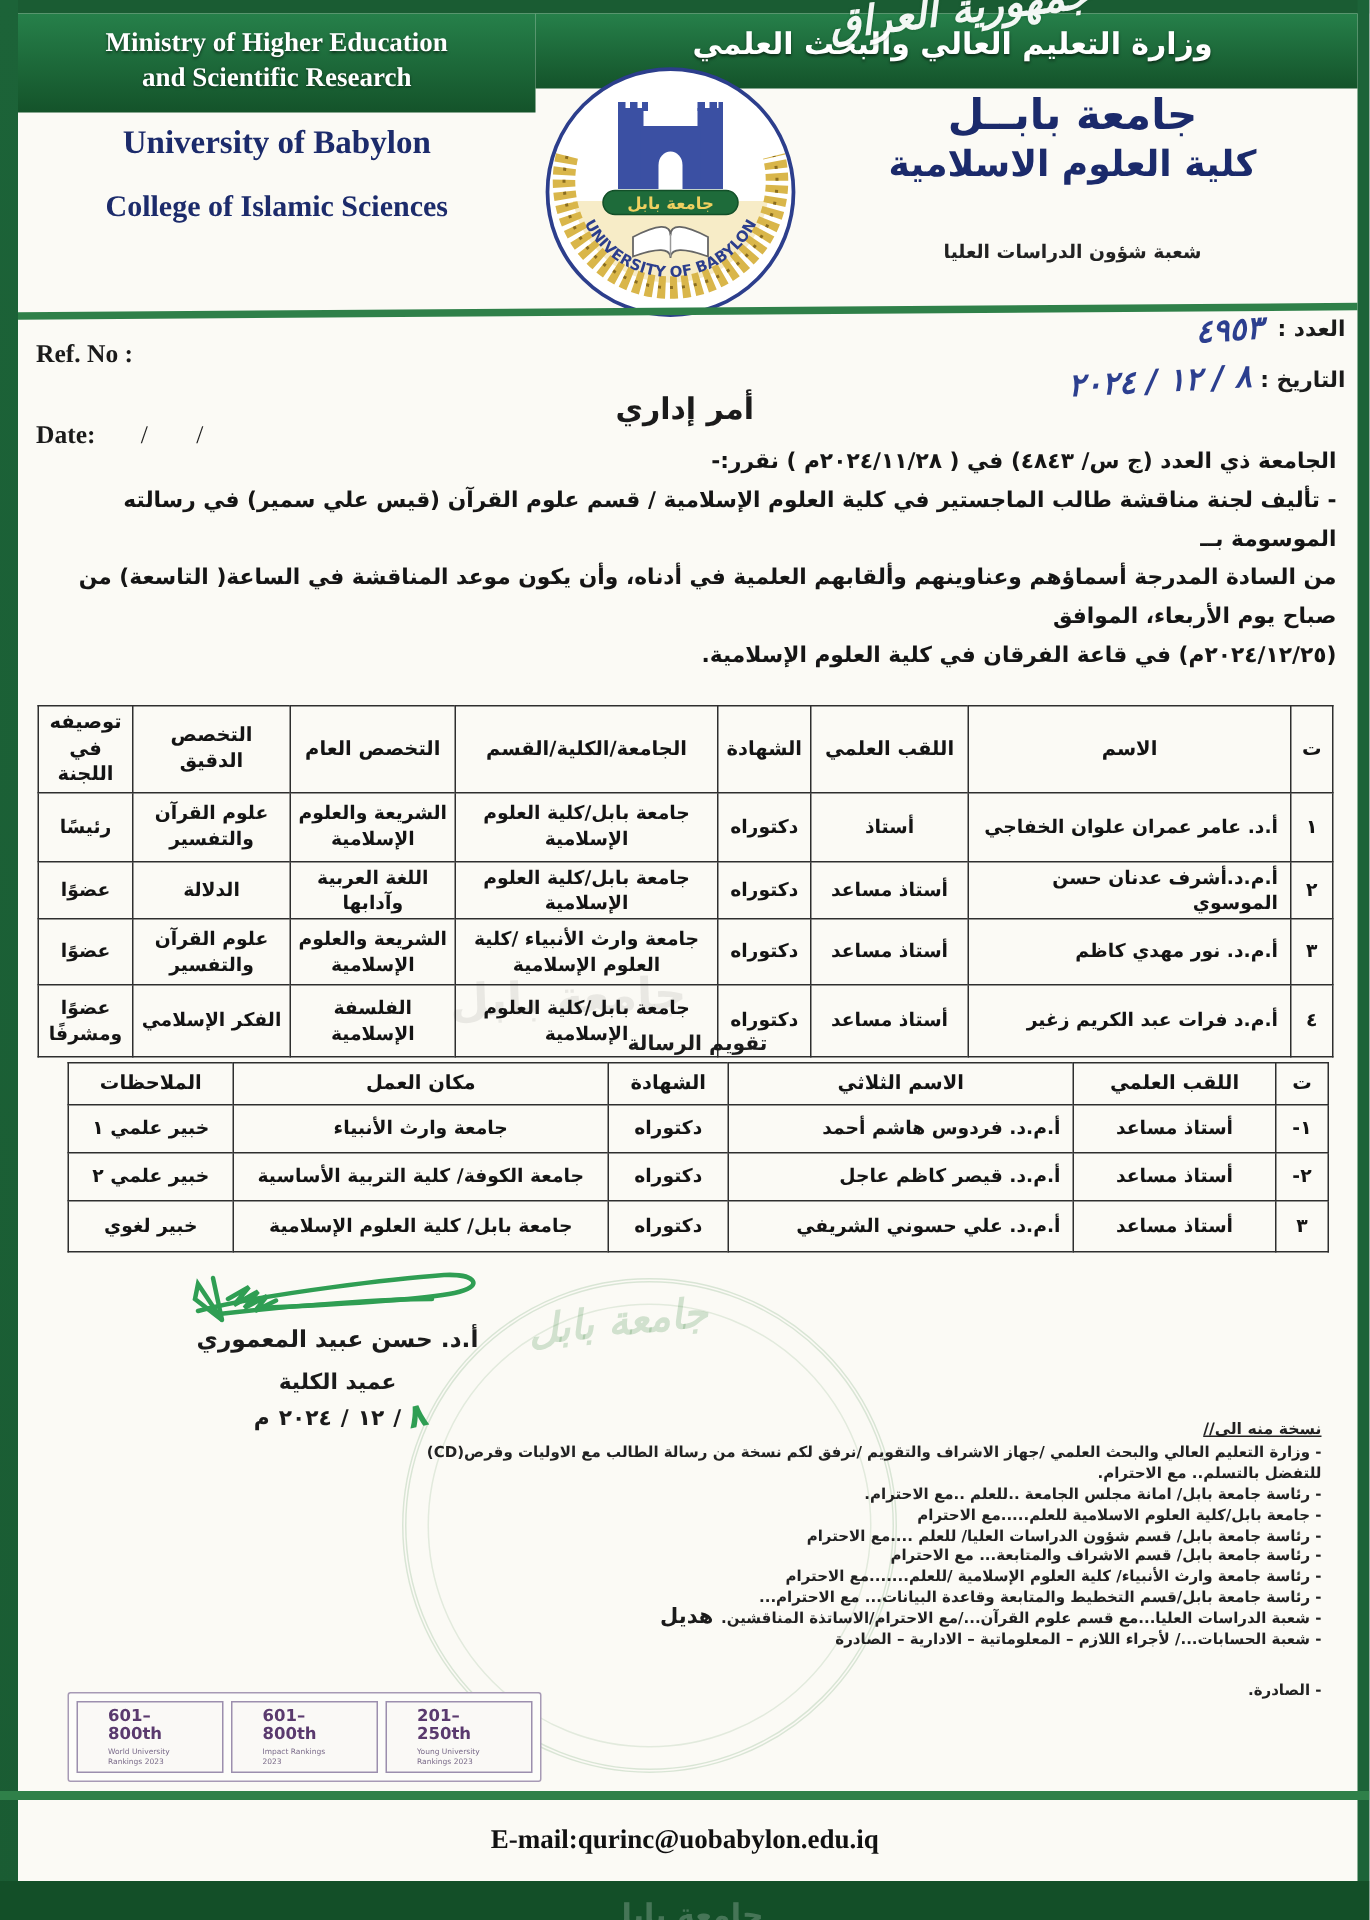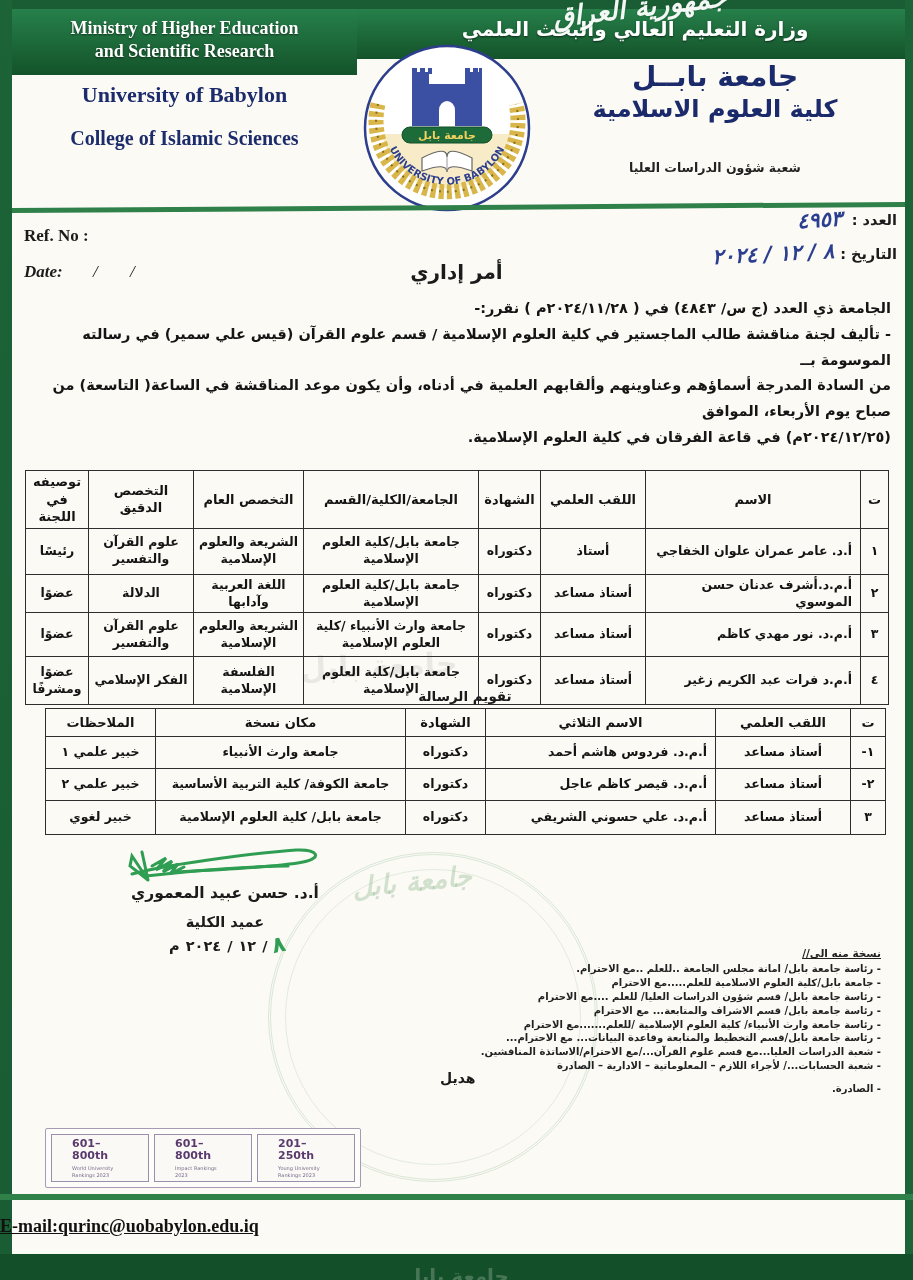--- a/index.html
+++ b/index.html
@@ -31,21 +31,21 @@
   .univ-ar{position:absolute;left:545px;top:60px;width:340px;text-align:center;color:#1b2a6b;direction:rtl;}
   .univ-ar .l1{font-size:28px;font-weight:900;}
   .univ-ar .l2{font-size:24px;font-weight:800;margin-top:2px;}
   .section-ar{position:absolute;left:545px;top:160px;width:340px;text-align:center;direction:rtl;
         font-size:12.5px;font-weight:700;color:#222;}
   .logo{position:absolute;left:362px;top:42px;width:170px;height:172px;}
   .green-rule{position:absolute;left:12px;right:8px;top:205px;height:5px;background:#2f8049;transform:rotate(-.4deg);}
   .green-rule2{position:absolute;left:0;right:0;top:1194px;height:6px;background:#2f8049;}
   
   .ref-no{position:absolute;left:24px;top:226px;font-family:"Liberation Serif",serif;font-weight:700;font-size:17px;}
-  .ref-date{position:absolute;left:24px;top:262px;font-family:"Liberation Serif",serif;font-weight:700;font-size:17px;font-style:italic;}
+  .ref-date{position:absolute;left:24px;top:280px;font-family:"Liberation Serif",serif;font-weight:700;font-size:17px;}
   .ref-date .slashes{font-weight:400;margin-left:26px;letter-spacing:14px;}
   .num-row{position:absolute;right:16px;top:208px;display:flex;direction:rtl;align-items:center;gap:10px;}
   .date-row{position:absolute;right:16px;top:242px;display:flex;direction:rtl;align-items:center;gap:6px;}
   .ar-label{font-size:14.5px;font-weight:800;direction:rtl;}
   .handw{color:#2c3f8f;font-size:21px;font-weight:600;font-style:italic;}
   .num-row .handw{transform:rotate(-4deg);letter-spacing:3px;}
   .date-parts{display:flex;direction:rtl;gap:7px;transform:rotate(-3deg);}
   .date-parts span{unicode-bidi:isolate;}
   
   .order-title{position:absolute;left:0;right:0;top:260px;text-align:center;direction:rtl;
@@ -72,31 +72,31 @@
   .sig-role{position:absolute;left:90px;top:914px;width:270px;text-align:center;direction:rtl;
         font-size:14.5px;font-weight:900;}
   .sig-date{position:absolute;left:128px;top:938px;width:200px;display:flex;direction:rtl;justify-content:center;
         gap:6px;font-size:14.5px;font-weight:800;}
   .sig-date span{unicode-bidi:isolate;}
   .sig-day{color:#2f9e53;font-size:22px;font-weight:700;transform:rotate(-12deg) translateY(-6px);}
   
   .copies{position:absolute;right:32px;top:946px;width:625px;direction:rtl;text-align:right;
         font-size:10px;font-weight:600;line-height:1.38;color:#222;}
   .copies .heading{text-decoration:underline;font-weight:800;font-size:10.5px;margin-bottom:2px;}
-  .copies .last{margin-top:9px;}
+  .copies .last{margin-top:21px;}
   .clerk{position:absolute;left:440px;top:1070px;direction:rtl;font-size:14px;font-weight:700;text-align:right;}
   
   .badges{position:absolute;left:45px;top:1128px;display:flex;gap:5px;border:1px solid #a79ab5;
         background:#fdfdfa;padding:5px;border-radius:2px;}
   .badge{border:1px solid #9c8fae;width:56px;padding:3px 20px;background:#faf9f6;}
   .badge .rank{color:#5a3a6e;font-weight:800;font-size:11px;line-height:1.1;}
   .badge .cap{color:#7a6b8a;font-size:5px;margin-top:3px;line-height:1.3;}
   
-  .email{position:absolute;left:0;right:0;top:1216px;text-align:left;
-        font-family:"Liberation Serif",serif;font-size:18px;font-weight:700;color:#111;text-decoration:underline;}
+  .email{position:absolute;left:0;right:0;top:1216px;text-align:center;
+        font-family:"Liberation Serif",serif;font-size:18px;font-weight:700;color:#111;}
   .wm-circle{position:absolute;left:268px;top:852px;width:324px;height:324px;border-radius:50%;
         border:3px double rgba(46,125,50,.16);}
   .wm-circle .inner{position:absolute;left:14px;top:14px;right:14px;bottom:14px;border-radius:50%;
         border:1px solid rgba(46,125,50,.12);}
   .wm-script{position:absolute;left:352px;top:866px;direction:rtl;color:rgba(46,125,50,.20);
         font-size:27px;font-weight:700;font-style:italic;transform:rotate(-6deg);}
   .ghost-mid{position:absolute;left:300px;top:648px;direction:rtl;color:rgba(60,60,60,.09);
         font-size:30px;font-weight:800;transform:rotate(-2deg);}
 </style>
 </head>
@@ -266,21 +266,21 @@
       <col style="width:80px">
         <col style="width:250px">
         <col style="width:110px">
     </colgroup>
     <tbody>
         <tr style="height:28px">
       <th>ت</th>
       <th>اللقب العلمي</th>
       <th>الاسم الثلاثي</th>
       <th>الشهادة</th>
-      <th>مكان نسخة</th>
+      <th>مكان العمل</th>
       <th>الملاحظات</th>
     </tr>
     <tr style="height:32px">
       <td>١-</td>
       <td>أستاذ مساعد</td>
       <td class="cell-name">أ.م.د. فردوس هاشم أحمد</td>
       <td>دكتوراه</td>
       <td>جامعة وارث الأنبياء</td>
       <td>خبير علمي ١</td>
     </tr>
@@ -320,20 +320,21 @@
     <span class="sig-day">٨</span>
     <span>/</span>
     <span>١٢</span>
     <span>/</span>
     <span>٢٠٢٤</span>
     <span>م</span>
   </div>
 
   <div class="copies">
     <div class="heading">نسخة منه الى//</div>
+    <div>- وزارة التعليم العالي والبحث العلمي /جهاز الاشراف والتقويم /نرفق لكم نسخة من رسالة الطالب مع الاوليات وقرص(CD) للتفضل بالتسلم.. مع الاحترام.</div>
     <div>- رئاسة جامعة بابل/ امانة مجلس الجامعة ..للعلم ..مع الاحترام.</div>
     <div>- جامعة بابل/كلية العلوم الاسلامية للعلم.....مع الاحترام</div>
     <div>- رئاسة جامعة بابل/ قسم شؤون الدراسات العليا/ للعلم ....مع الاحترام</div>
     <div>- رئاسة جامعة بابل/ قسم الاشراف والمتابعة... مع الاحترام</div>
     <div>- رئاسة جامعة وارث الأنبياء/ كلية العلوم الإسلامية /للعلم.......مع الاحترام</div>
     <div>- رئاسة جامعة بابل/قسم التخطيط والمتابعة وقاعدة البيانات... مع الاحترام...</div>
     <div>- شعبة الدراسات العليا...مع قسم علوم القرآن.../مع الاحترام/الاساتذة المناقشين.</div>
     <div>- شعبة الحسابات.../ لأجراء اللازم – المعلوماتية – الادارية – الصادرة</div>
     <div class="last">- الصادرة.</div>
   </div>

